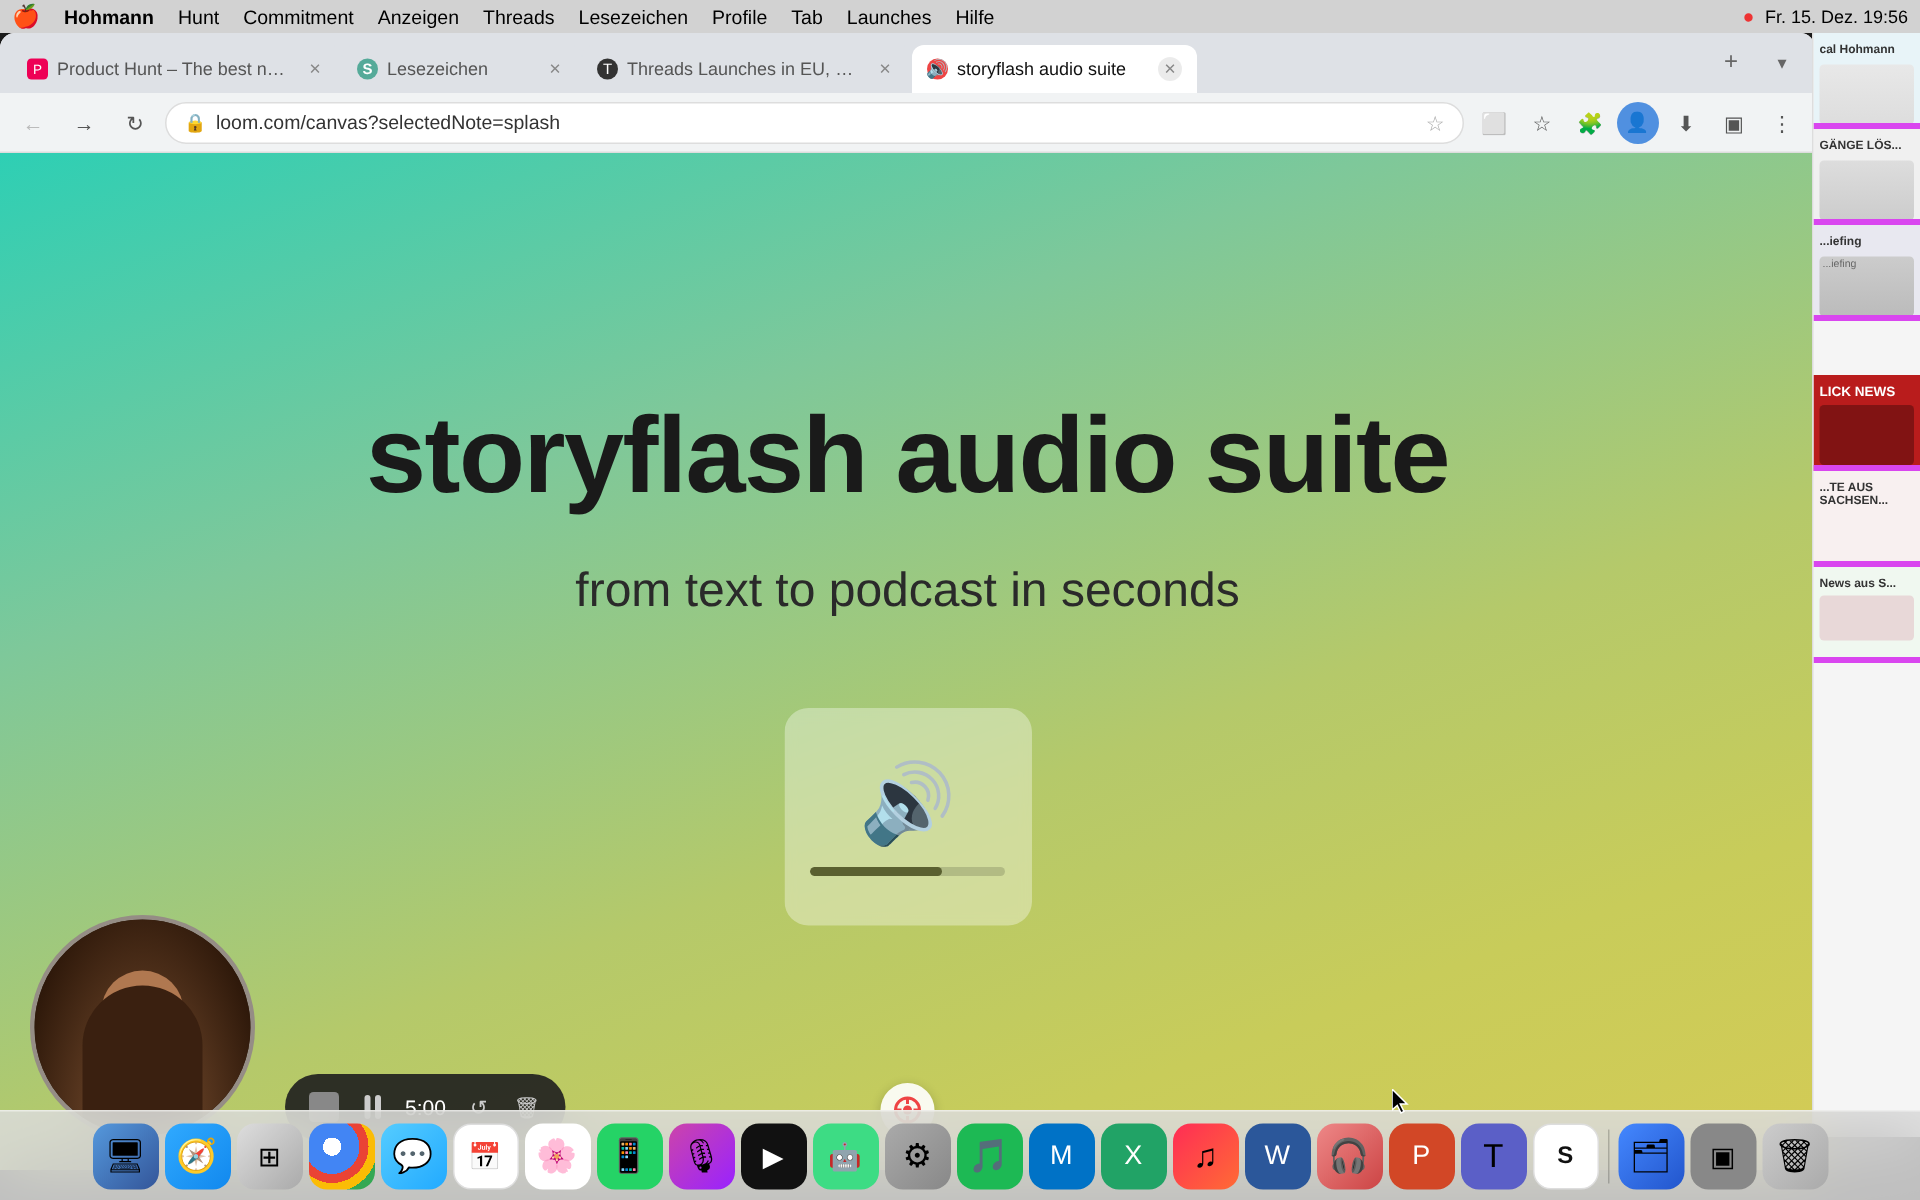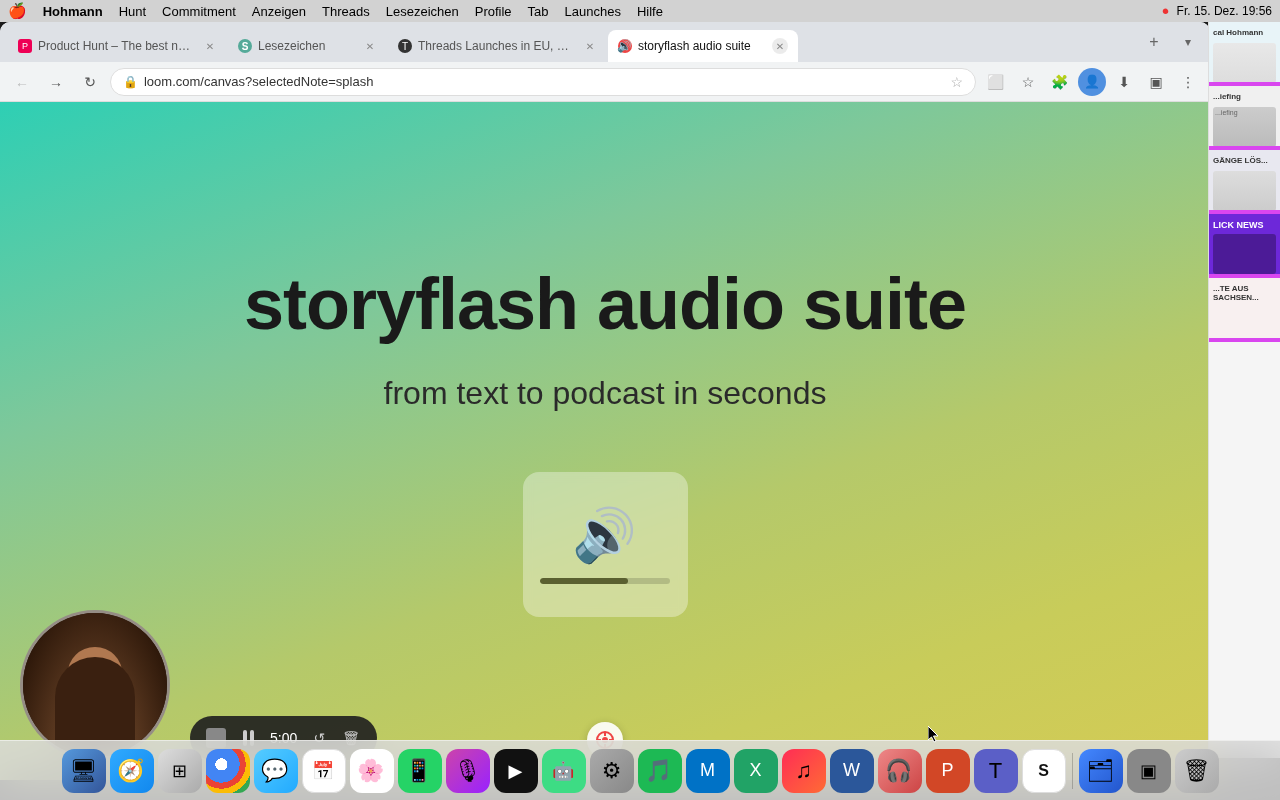--- a/index.html
+++ b/index.html
@@ -571,33 +571,37 @@
   </div>
 
 </div>
 
 <div class="other-window-panel">
   <div class="other-window-item">
     <div class="other-window-text">cal Hohmann</div>
     <div style="height:40px;background:linear-gradient(to bottom, #e8e8e8, #ddd);margin:4px 2px;border-radius:3px;"></div>
   </div>
   <div class="other-window-item">
+    <div class="other-window-text">GÄNGE LÖS...</div>
+    <div style="height:40px;background:linear-gradient(to bottom, #ddd, #ccc);margin:4px 2px;border-radius:3px;"></div>
+  </div>
+  <div class="other-window-item">
     <div class="other-window-text">...iefing</div>
     <div style="height:40px;background:linear-gradient(to bottom, #ccc, #bbb);margin:4px 2px;border-radius:3px;font-size:7px;color:#666;padding:2px;">...iefing</div>
   </div>
-  <div class="other-window-item">
-    <div class="other-window-text">GÄNGE LÖS...</div>
-    <div style="height:40px;background:linear-gradient(to bottom, #ddd, #ccc);margin:4px 2px;border-radius:3px;"></div>
-  </div>
-  <div class="other-window-item" style="background:#6d28d9;">
+  <div class="other-window-item" style="background:#b91c1c;margin-top:36px;">
     <div class="other-window-text" style="color:#fff;font-size:9px;font-weight:900;">LICK NEWS</div>
     <div style="height:40px;background:rgba(0,0,0,0.3);margin:2px;border-radius:3px;"></div>
   </div>
   <div class="other-window-item">
     <div class="other-window-text">...TE AUS SACHSEN...</div>
+  </div>
+  <div class="other-window-item">
+    <div class="other-window-text">News aus S...</div>
+    <div style="height:30px;background:#e8d8d8;margin:2px;border-radius:3px;"></div>
   </div>
 </div>
 
 <div class="dock">
 
   <div class="dock-item" style="background:linear-gradient(135deg,#5599dd,#335599);border-radius:12px;">
     <span style="font-size:22px;">🖥</span>
   </div>
 
   <div class="dock-item" style="background:linear-gradient(135deg,#30aaff,#1188ee);border-radius:12px;">

